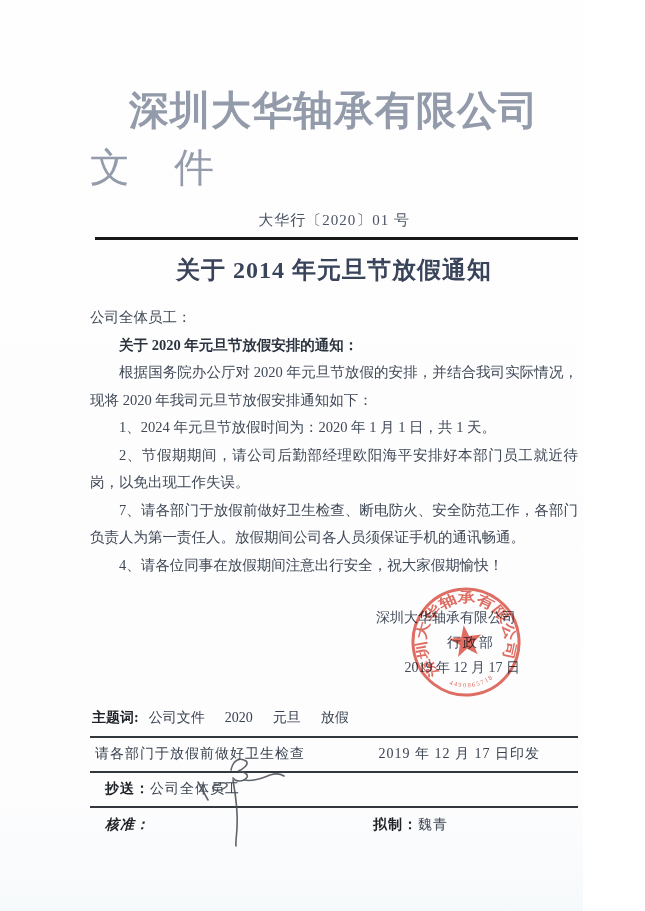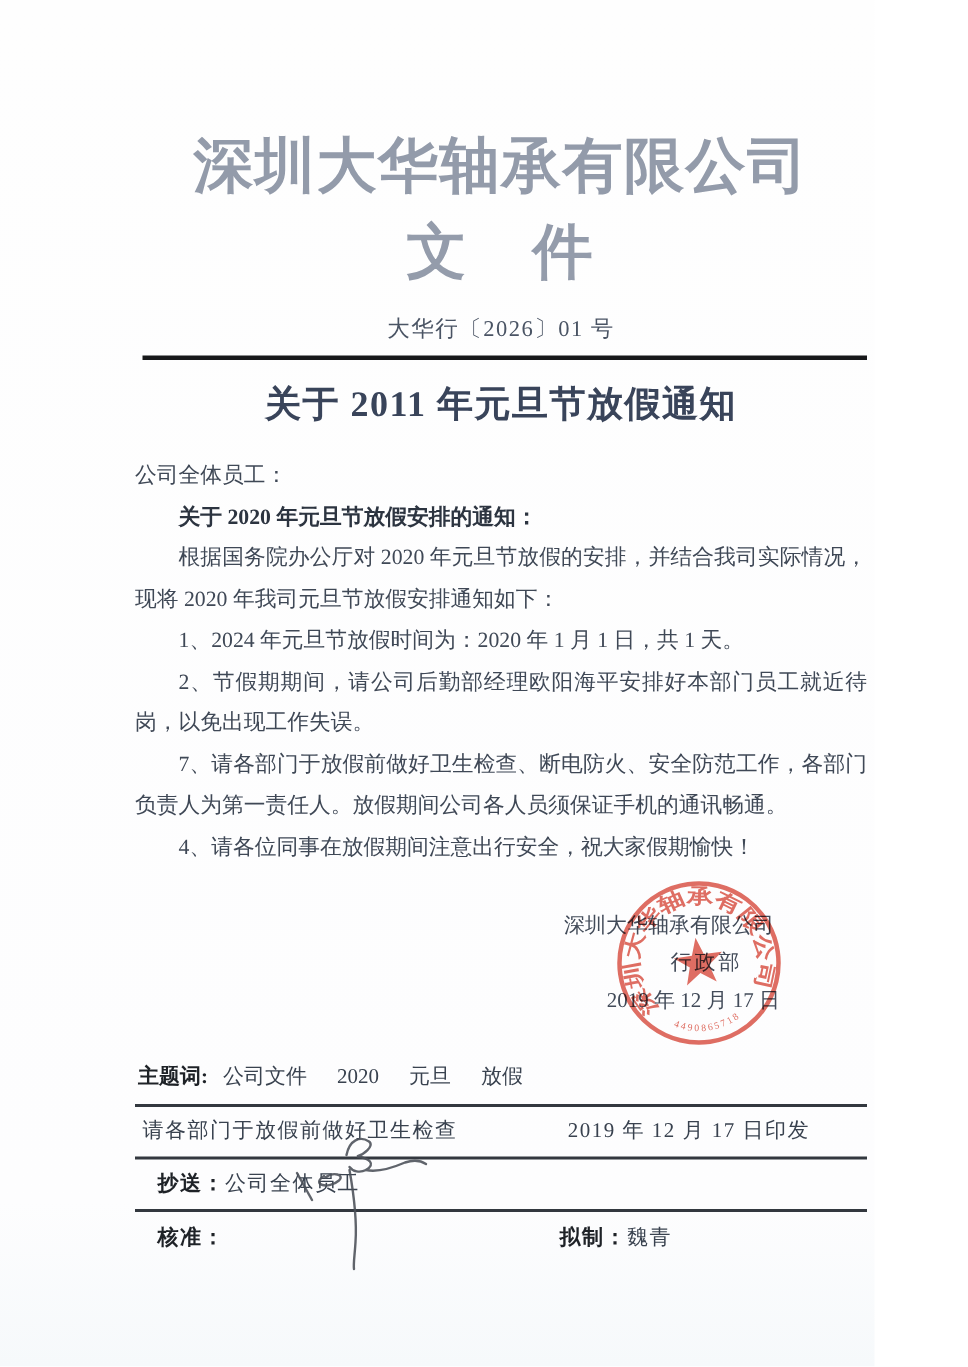--- a/index.html
+++ b/index.html
@@ -20,22 +20,22 @@
   }
   .content{position:absolute;left:90px;top:0;width:488px;}
 
   
   .company-name{
     margin-top:88px;text-align:center;
     font-size:40px;line-height:1.15;font-weight:bold;
     color:#939baa;letter-spacing:1px;white-space:nowrap;
   }
   .doc-type{
-    margin-top:12px;text-align:center;
-    font-size:40px;line-height:1.1;font-weight:bold;
+    margin-top:12px;
+    font-size:40px;line-height:1.1;font-weight:normal;
     color:#949cab;letter-spacing:2px;
   }
   .doc-number{
     margin-top:20px;text-align:center;
     font-size:15px;line-height:20px;color:#4a5464;letter-spacing:1px;
   }
   .rule-thick{height:3px;background:#17181a;margin-top:7px;margin-left:5px;width:483px;}
 
   
   .doc-title{
@@ -72,40 +72,40 @@
   .kw-label{font-family:Liberation Serif, serif;font-weight:bold;color:#1e2227;margin-right:10px;}
   .kw-item{margin-right:20px;}
   .issue-row{
     display:flex;justify-content:space-between;align-items:baseline;
     padding:7px 38px 8px 5px;border-bottom:2px solid #33383f;letter-spacing:1px;
   }
   .cc-row{
     padding:7px 0 8px 15px;border-bottom:2px solid #33383f;letter-spacing:1px;
   }
   .approve-row{display:flex;align-items:baseline;padding:8px 0 0 15px;letter-spacing:1px;}
-  .approve-left{width:268px;}
+  .approve-left{width:268px;font-style:italic;}
   .flabel{font-family:"Liberation Sans","DejaVu Sans",sans-serif;font-weight:bold;color:#1e2227;}
 
   
   .handwriting{position:absolute;left:178px;top:752px;width:120px;height:100px;pointer-events:none;}
 </style>
 </head>
 <body>
 
 <div class="page">
   <div class="scan-edge"></div>
 
   <div class="content">
 
     <div class="company-name">深圳大华轴承有限公司</div>
     <div class="doc-type">文　件</div>
-    <div class="doc-number">大华行〔2026〕01 号</div>
+    <div class="doc-number">大华行〔2020〕01 号</div>
     <div class="rule-thick"></div>
 
-    <h1 class="doc-title">关于 2011 年元旦节放假通知</h1>
+    <h1 class="doc-title">关于 2014 年元旦节放假通知</h1>
 
     <div class="body-text">
       <p>公司全体员工：</p>
       <p class="indent subject">关于 2020 年元旦节放假安排的通知：</p>
       <p class="indent">根据国务院办公厅对 2020 年元旦节放假的安排，并结合我司实际情况，现将 2020 年我司元旦节放假安排通知如下：</p>
       <p class="indent">1、2024 年元旦节放假时间为：2020 年 1 月 1 日，共 1 天。</p>
       <p class="indent">2、节假期期间，请公司后勤部经理欧阳海平安排好本部门员工就近待岗，以免出现工作失误。</p>
       <p class="indent">7、请各部门于放假前做好卫生检查、断电防火、安全防范工作，各部门负责人为第一责任人。放假期间公司各人员须保证手机的通讯畅通。</p>
       <p class="indent">4、请各位同事在放假期间注意出行安全，祝大家假期愉快！</p>
     </div>

